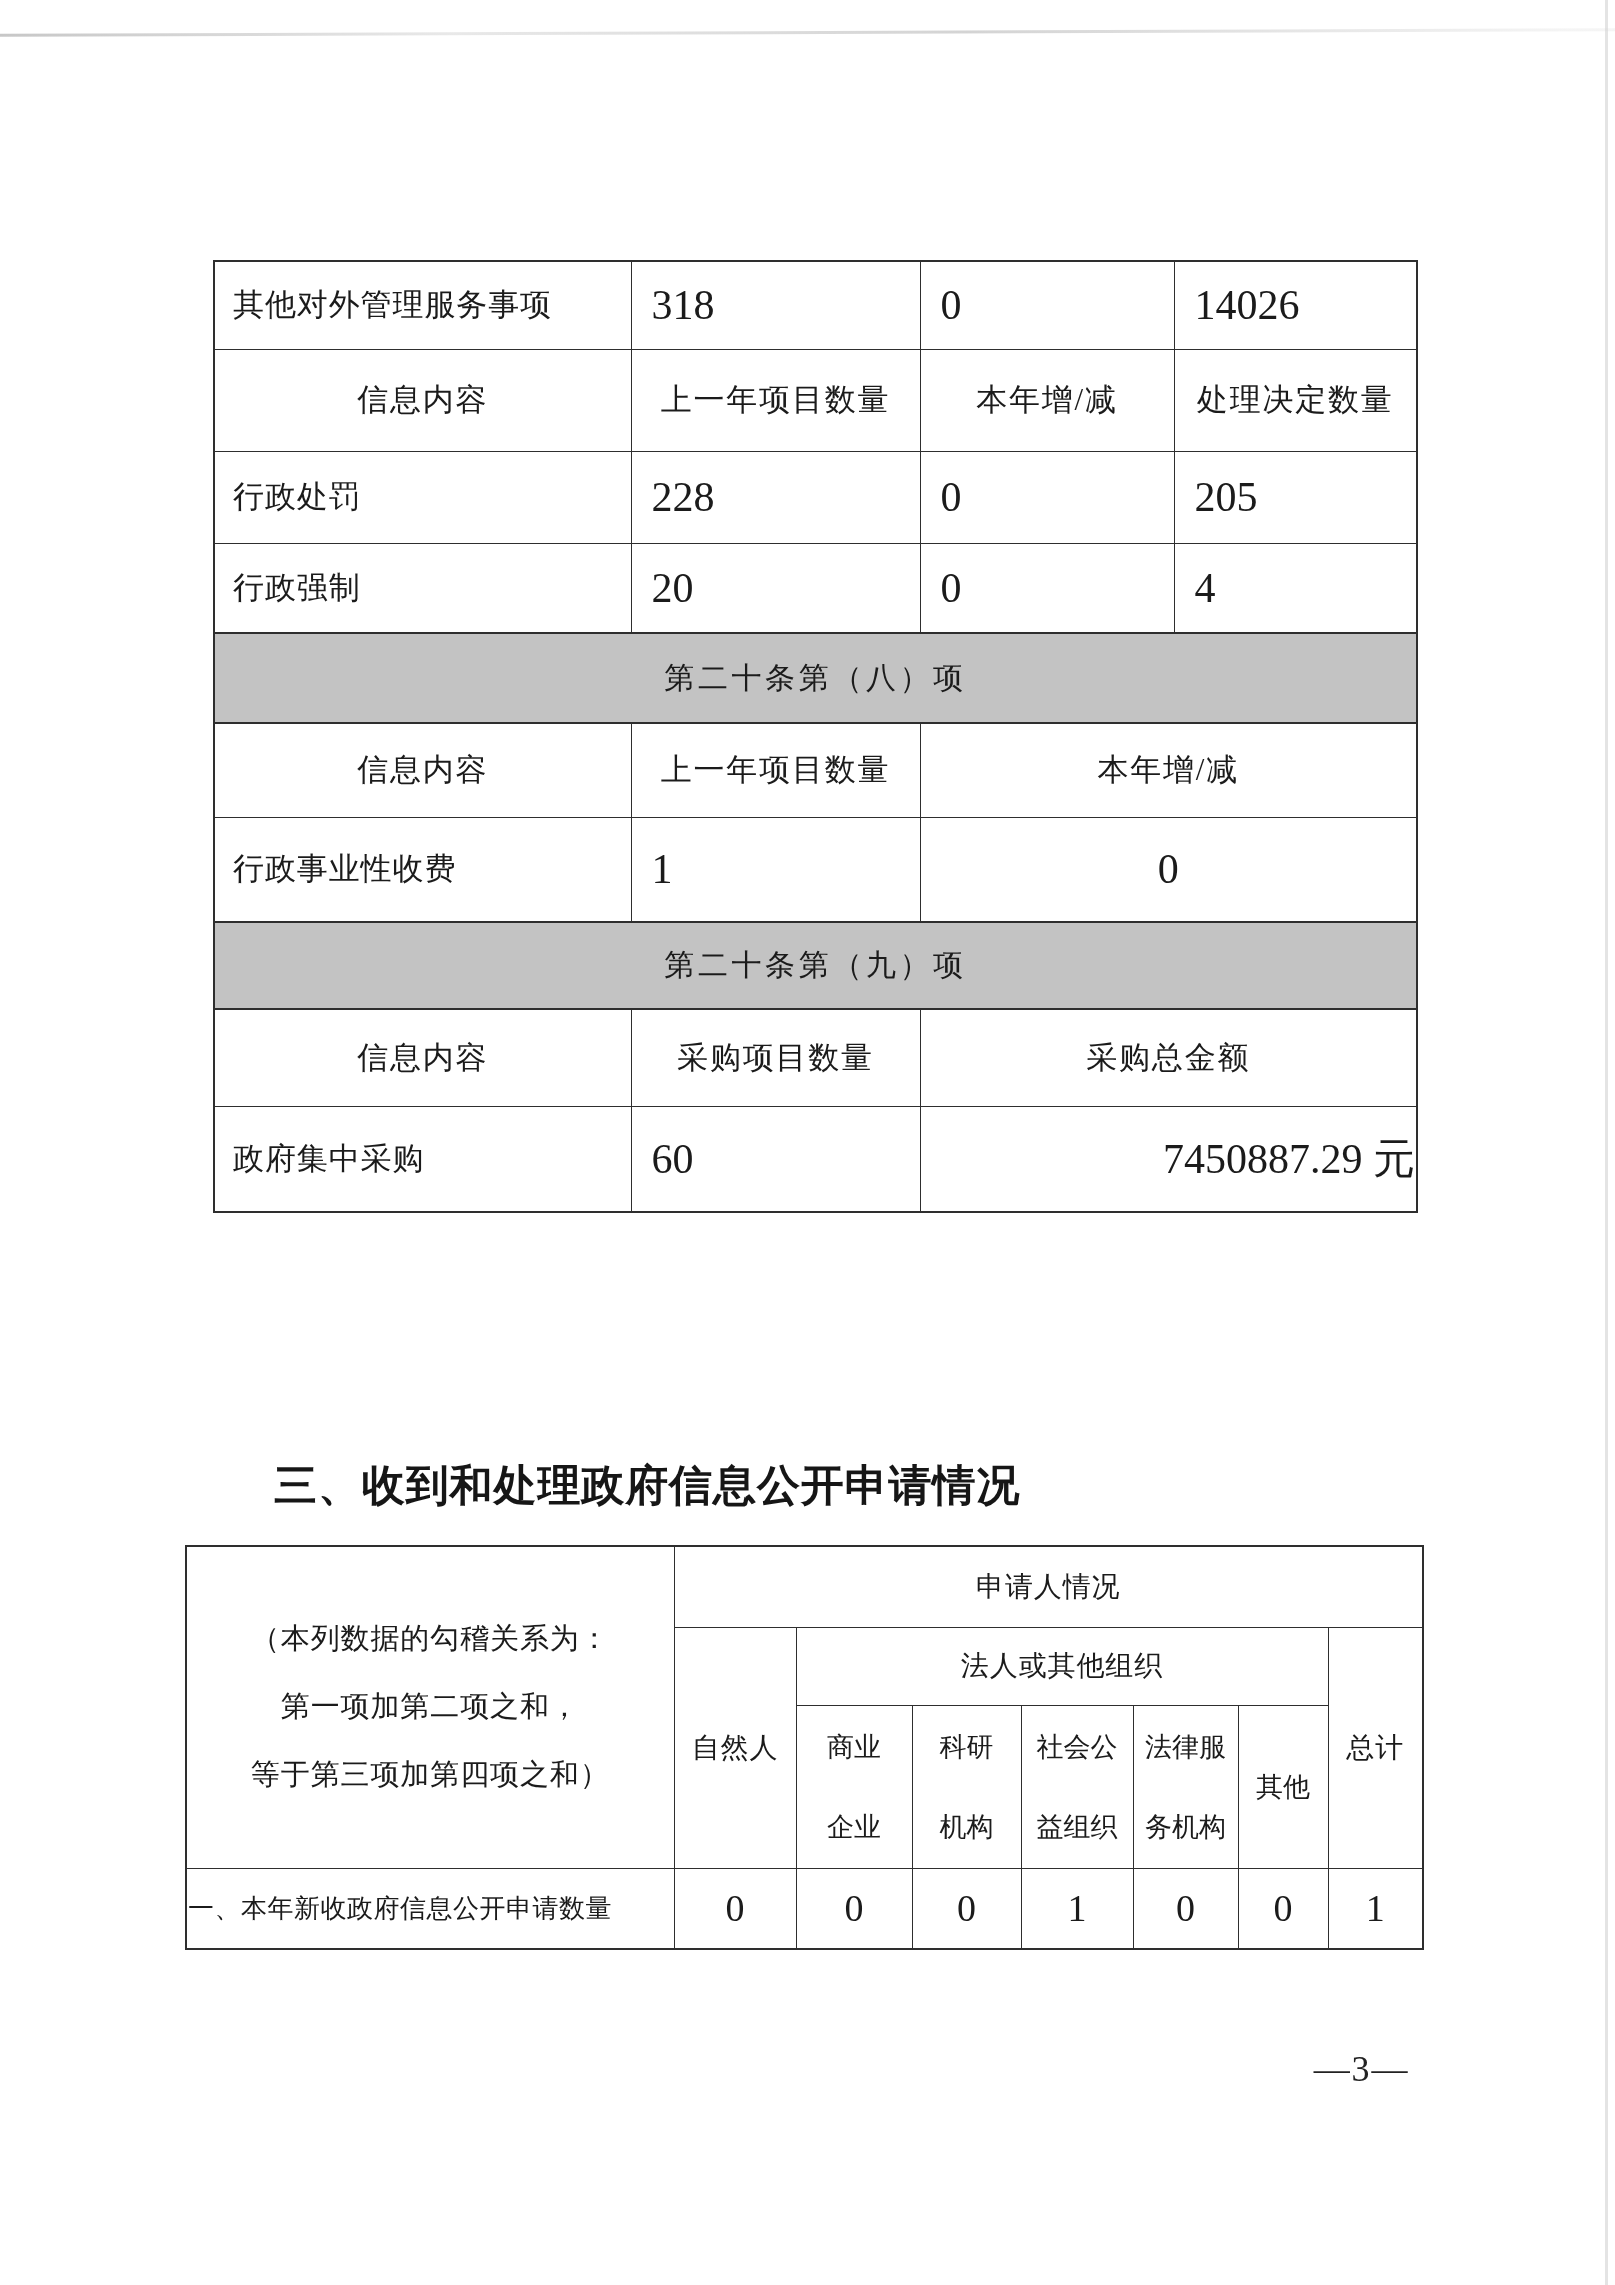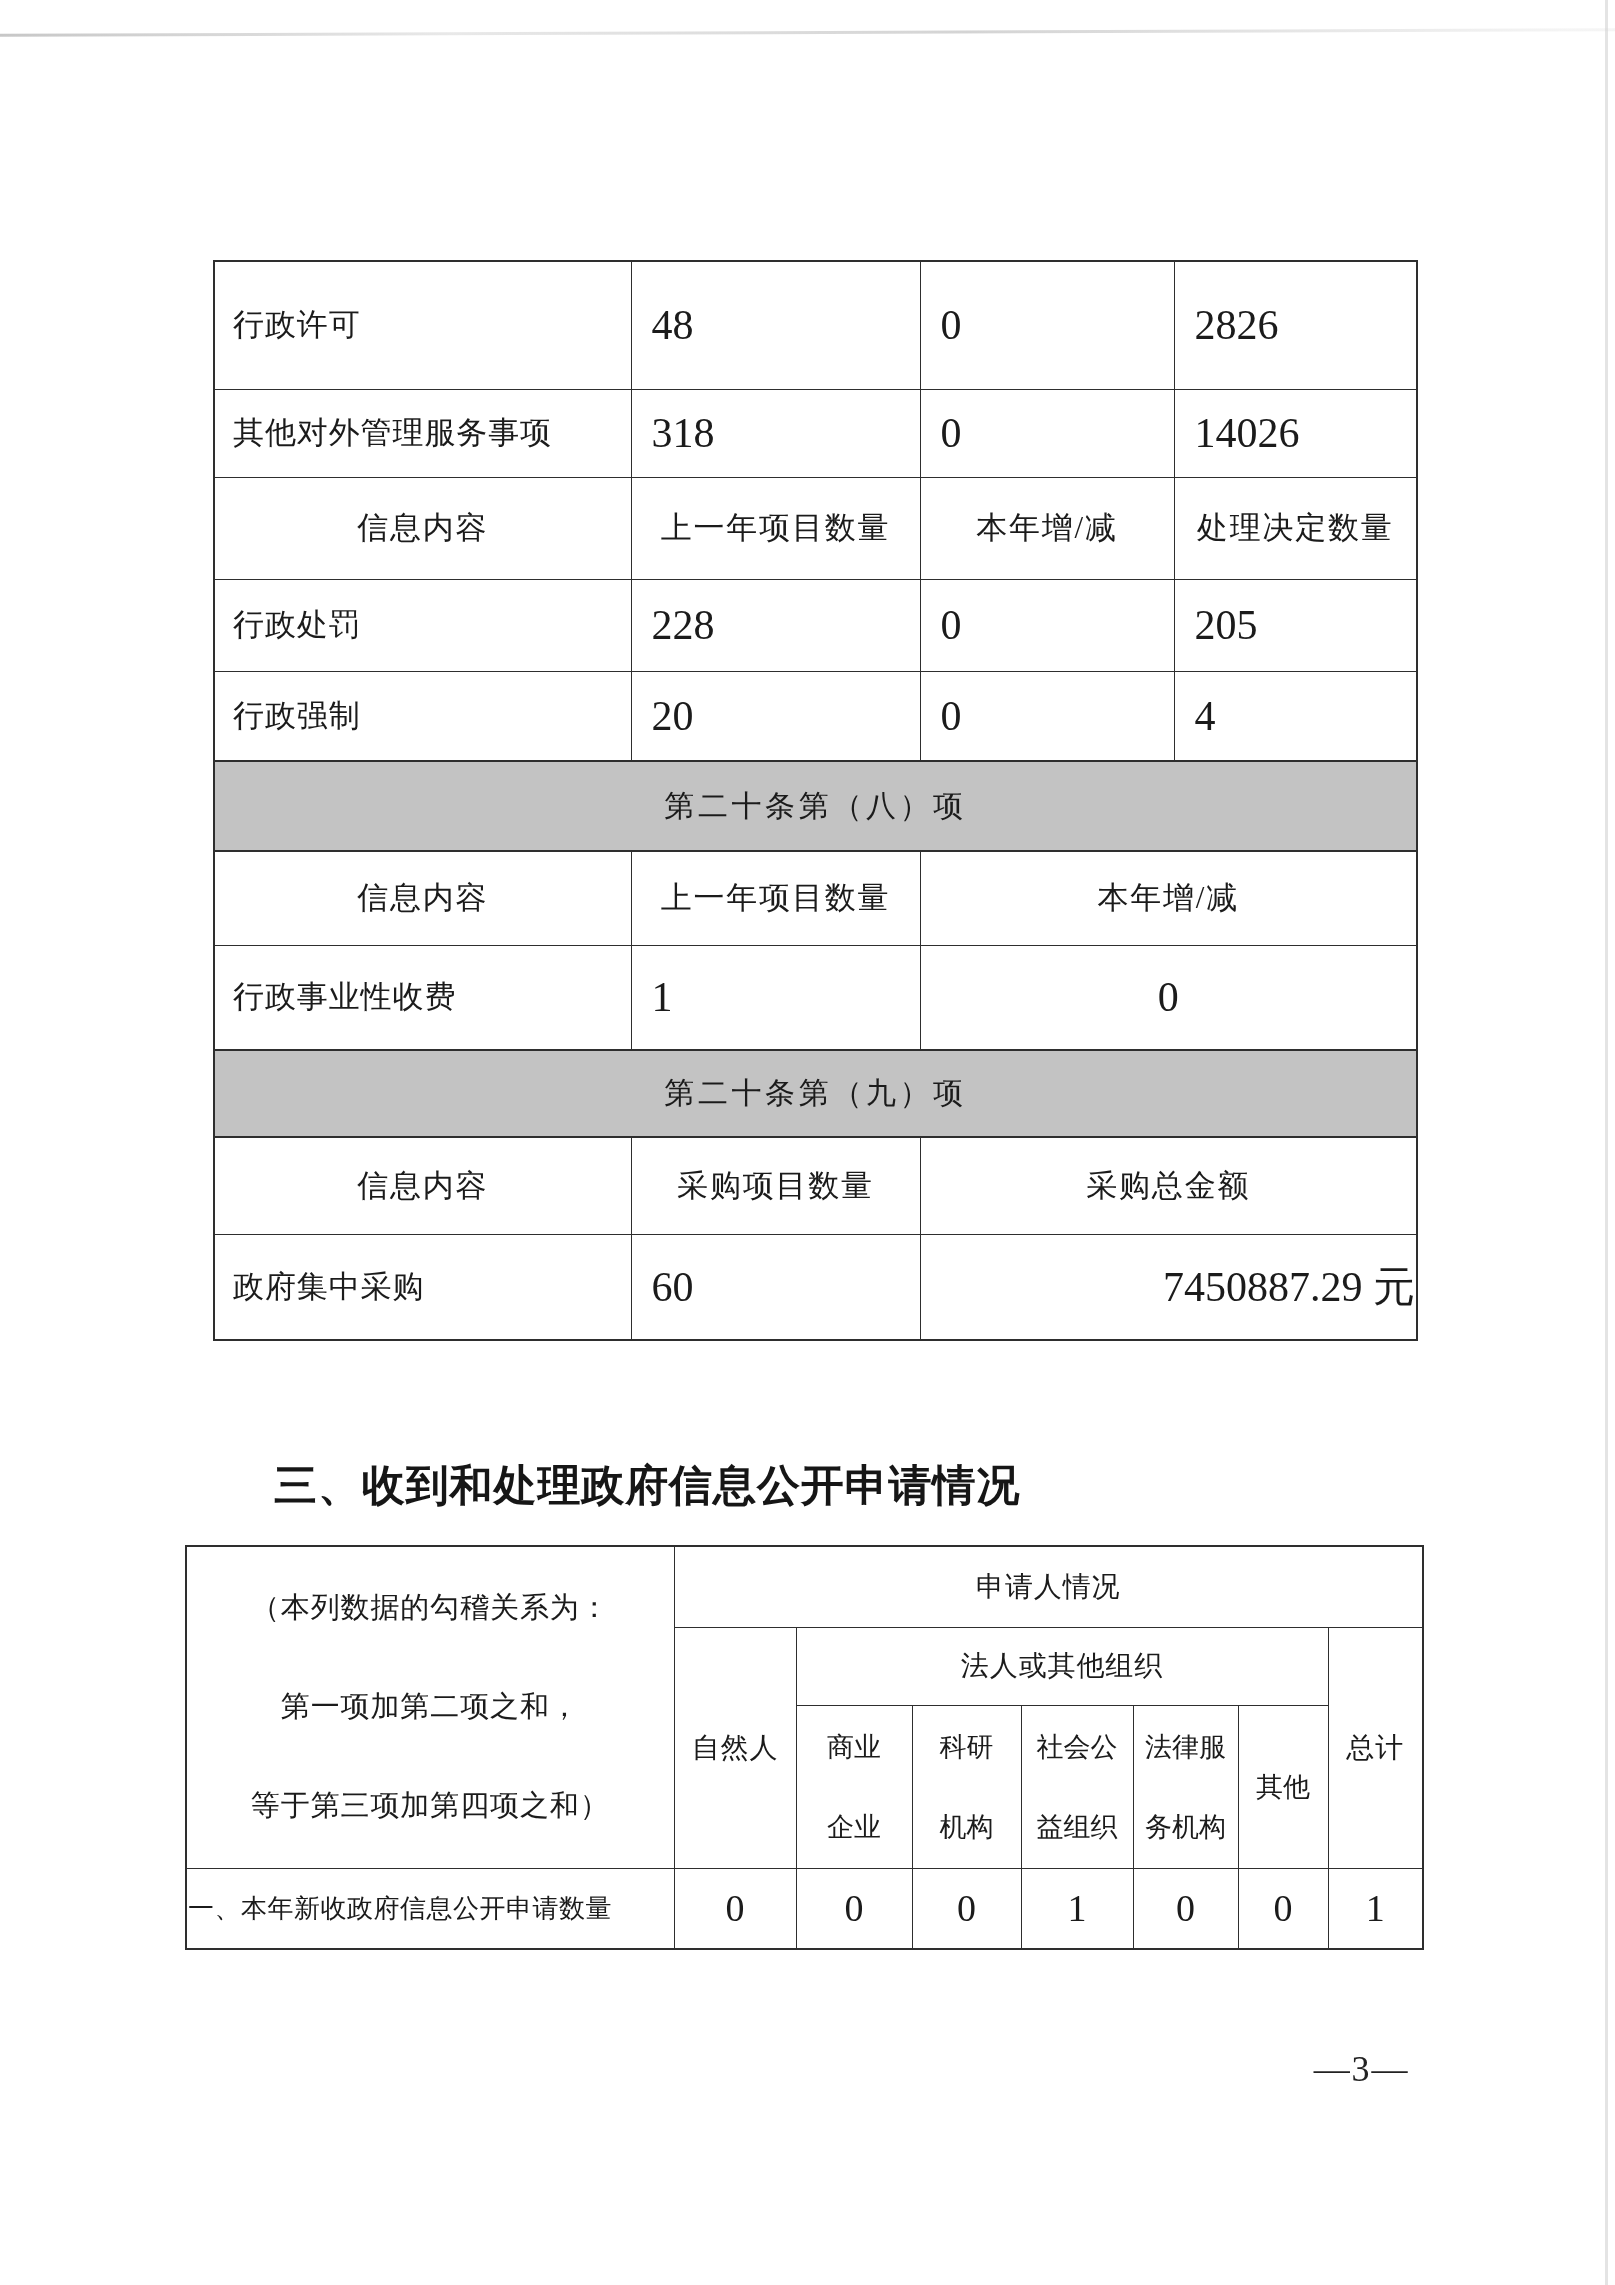--- a/index.html
+++ b/index.html
@@ -32,21 +32,21 @@
   .num{font-size:42px;text-align:left;padding:0 5.4px 0 20px;}
   .num-c{font-size:42px;text-align:center;}
   .num-amt{font-size:42px;text-align:right;padding-left:38px;}
   .band{background:#c3c3c3;text-align:center;font-size:30px;letter-spacing:3.6px;
         border-top:2.7px solid #2e2e2e;border-bottom:2.7px solid #2e2e2e;}
   .hd{text-align:center;font-size:31px;letter-spacing:1.8px;}
 
   
   .note-cell{vertical-align:middle;}
   .note-flex{display:flex;flex-direction:column;justify-content:center;
-             align-items:center;height:100%;row-gap:59px;}
+             align-items:center;height:100%;row-gap:28px;}
   .note-line{font-size:29px;letter-spacing:0.9px;white-space:nowrap;}
   .t2hd{text-align:center;font-size:28px;letter-spacing:0.9px;}
   .sub2{text-align:center;font-size:27px;vertical-align:middle;}
   .sub2 .ln{line-height:80px;}
   .t2lbl{font-size:26px;text-align:left;white-space:nowrap;letter-spacing:0.5px;}
   .t2num{font-size:38px;text-align:center;}
 
   .section-title{
     position:absolute;left:274px;top:1457px;
     font-family:"Liberation Sans","DejaVu Sans",sans-serif;
@@ -67,26 +67,20 @@
   <div class="scan-right-line"></div>
 
   <table id="table1">
     <colgroup>
       <col style="width:417px">
         <col style="width:289px">
         <col style="width:254px">
         <col style="width:243px">
     </colgroup>
     <tbody>
-        <tr style="height:128px">
-      <td class="lbl">行政许可</td>
-      <td class="num">48</td>
-      <td class="num">0</td>
-      <td class="num">2826</td>
-    </tr>
     <tr style="height:88px">
       <td class="lbl">其他对外管理服务事项</td>
       <td class="num">318</td>
       <td class="num">0</td>
       <td class="num">14026</td>
     </tr>
     <tr style="height:102px">
       <td class="hd">信息内容</td>
       <td class="hd">上一年项目数量</td>
       <td class="hd">本年增/减</td>

